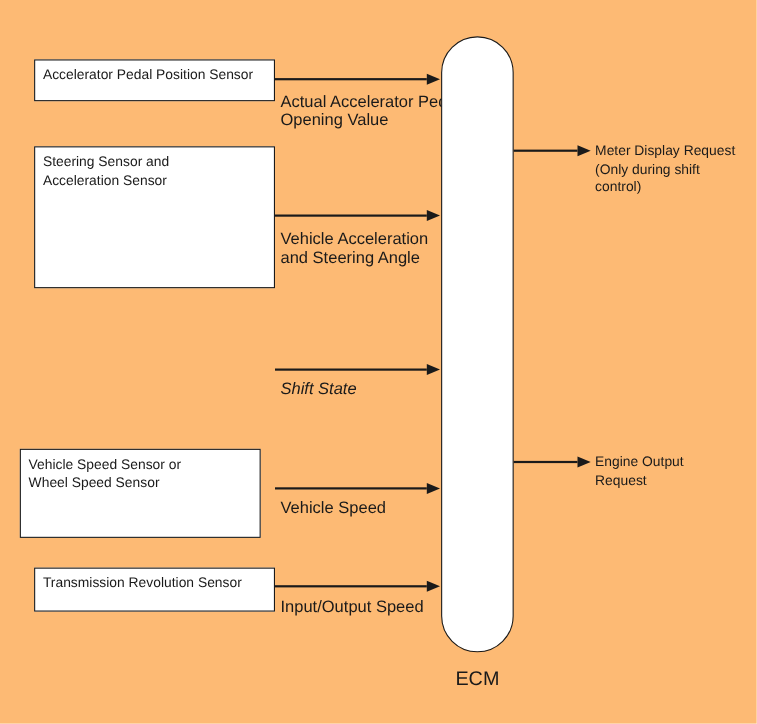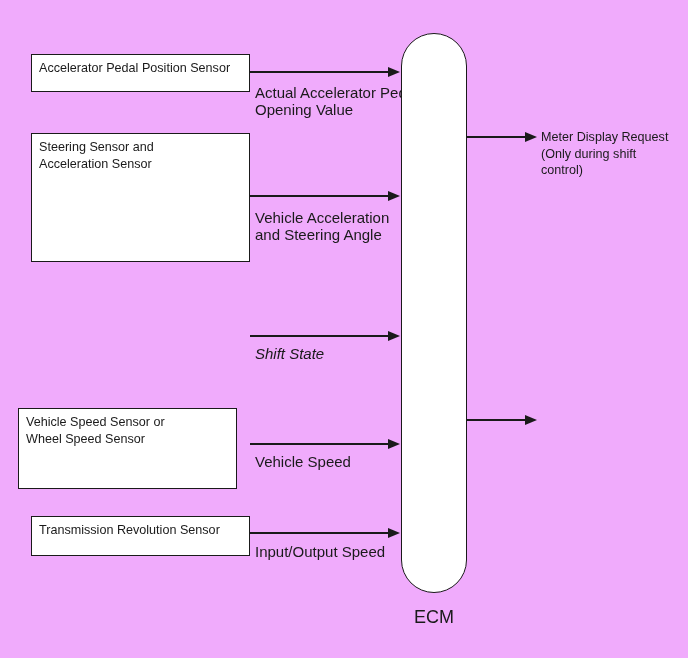--- a/index.html
+++ b/index.html
@@ -9,21 +9,21 @@
   }
   body {
     font-family: "Liberation Sans", sans-serif;
     color: #1a1a1a;
   }
   #diagram {
     position: relative;
     width: 688px;
     height: 658px;
     overflow: hidden;
-    background: #f0abfc;
+    background: #fdba74;
   }
   .sensor-box {
     position: absolute;
     box-sizing: border-box;
     border: 1.6px solid #1a1a1a;
     background: #ffffff;
   }
   .sensor-label {
     position: absolute;
     left: 7px;
@@ -146,14 +146,16 @@
     <div class="head" style="left:58px;"></div>
   </div>
   <div class="out-label" style="left:541px; top:129px;">Meter Display Request
 (Only during shift
 control)</div>
 
   <div class="flow-arrow" style="left:467px; top:415px; width:70px;">
     <div class="shaft" style="width:58px;"></div>
     <div class="head" style="left:58px;"></div>
   </div>
+  <div class="out-label" style="left:541px; top:412px;">Engine Output
+Request</div>
 
 </div>
 
 </body></html>

